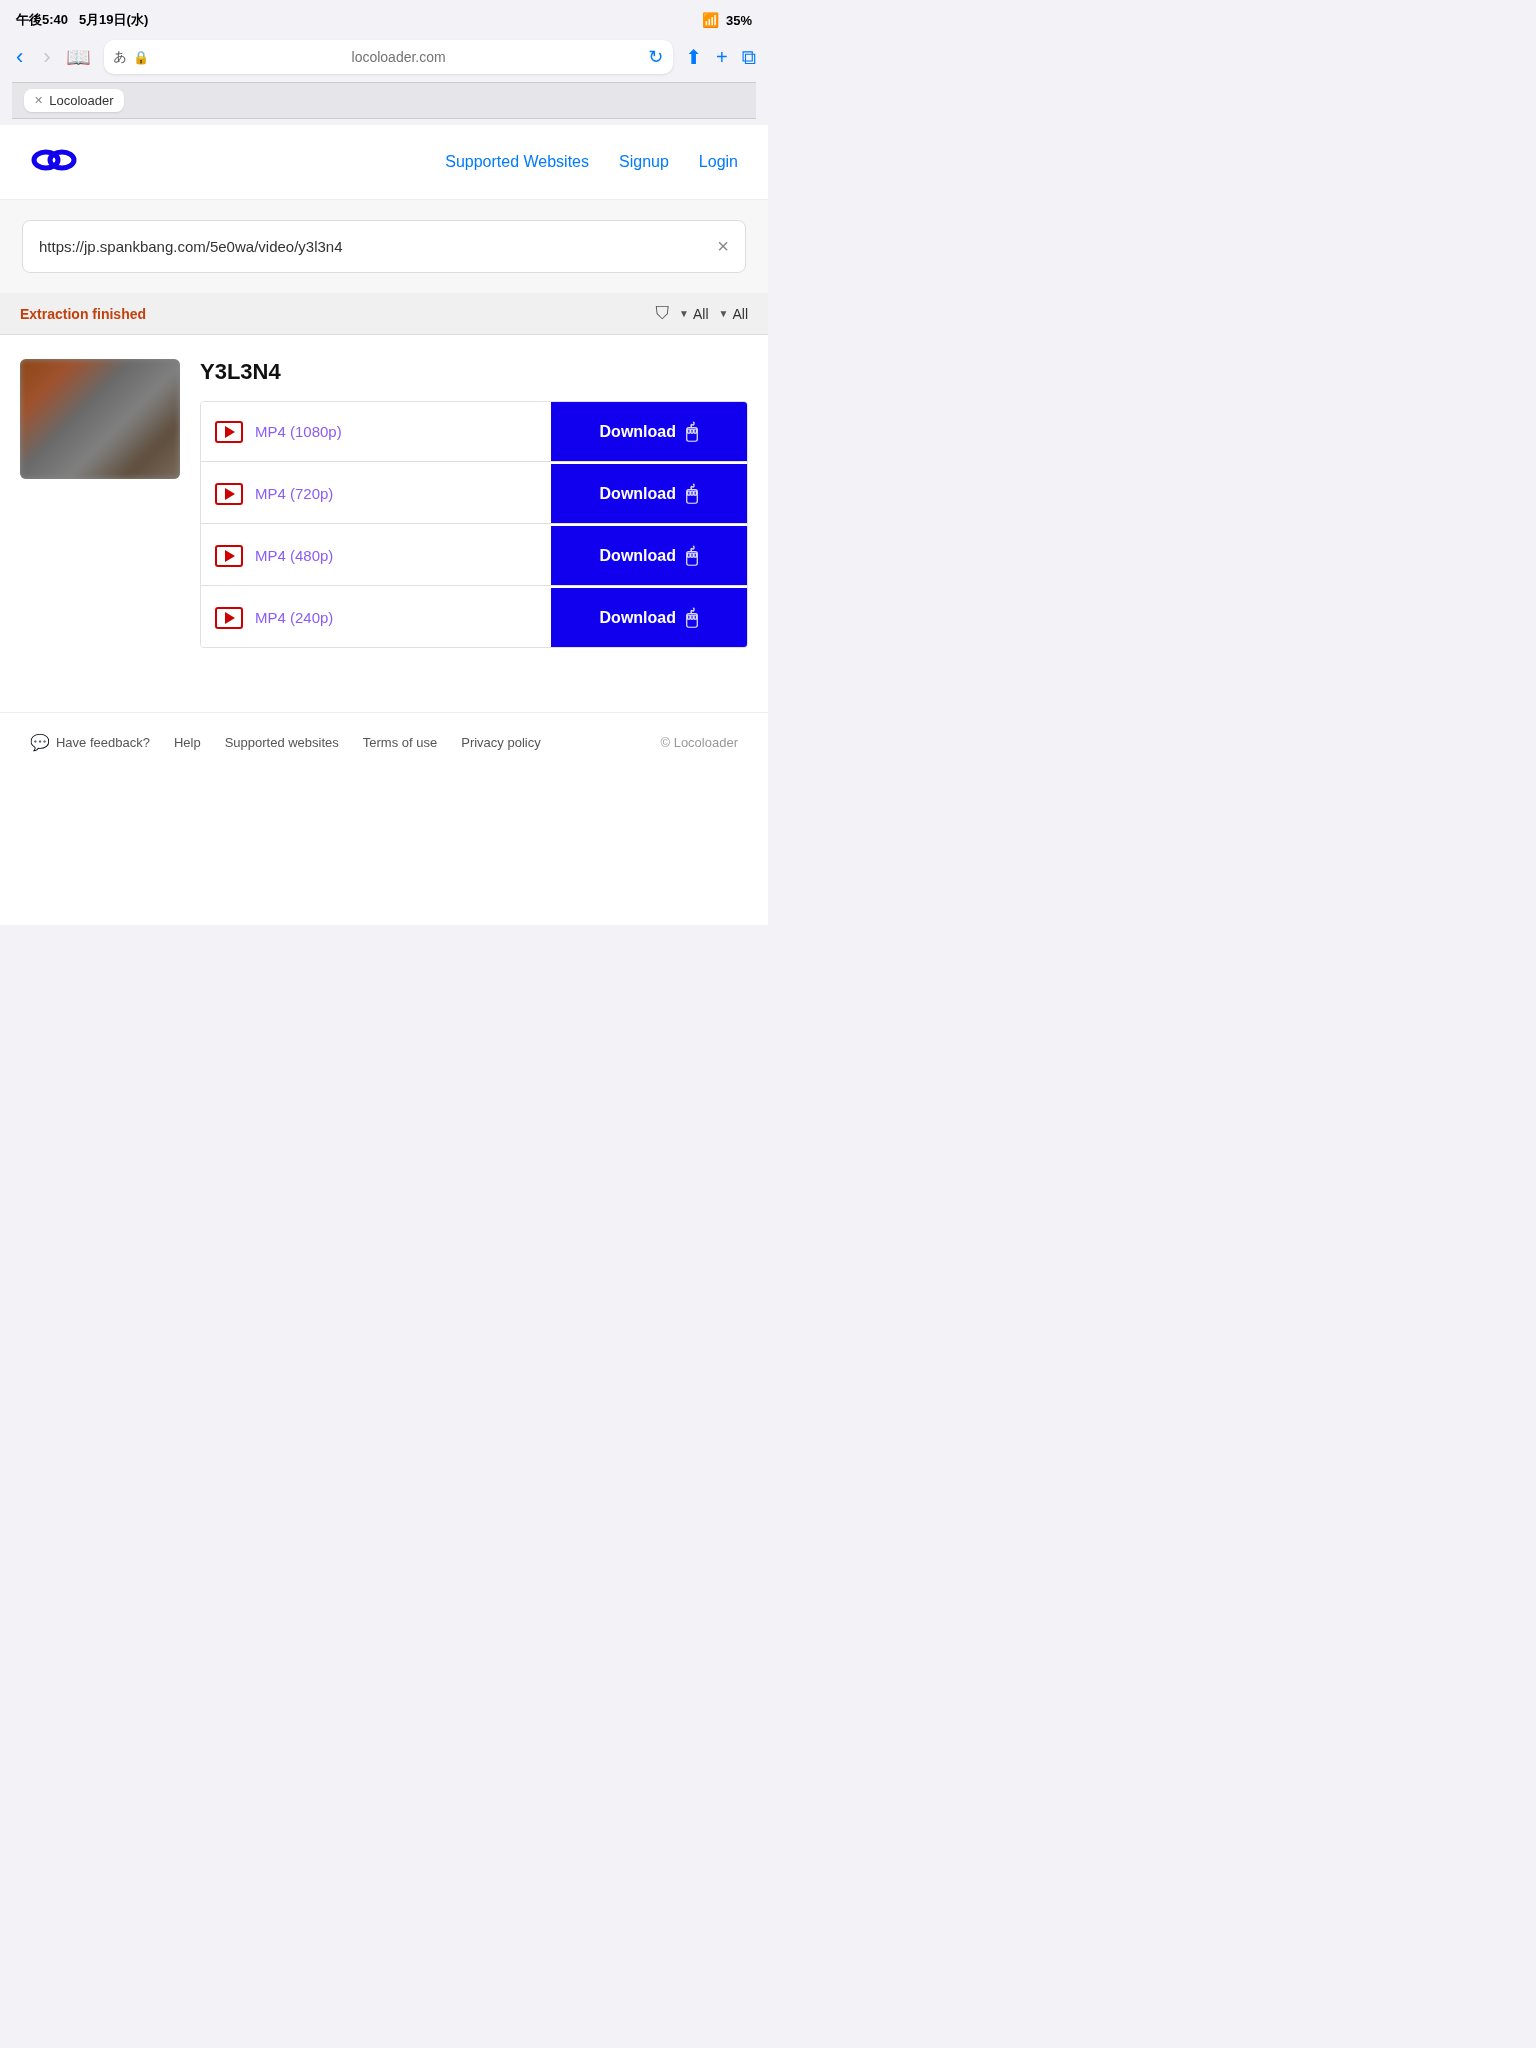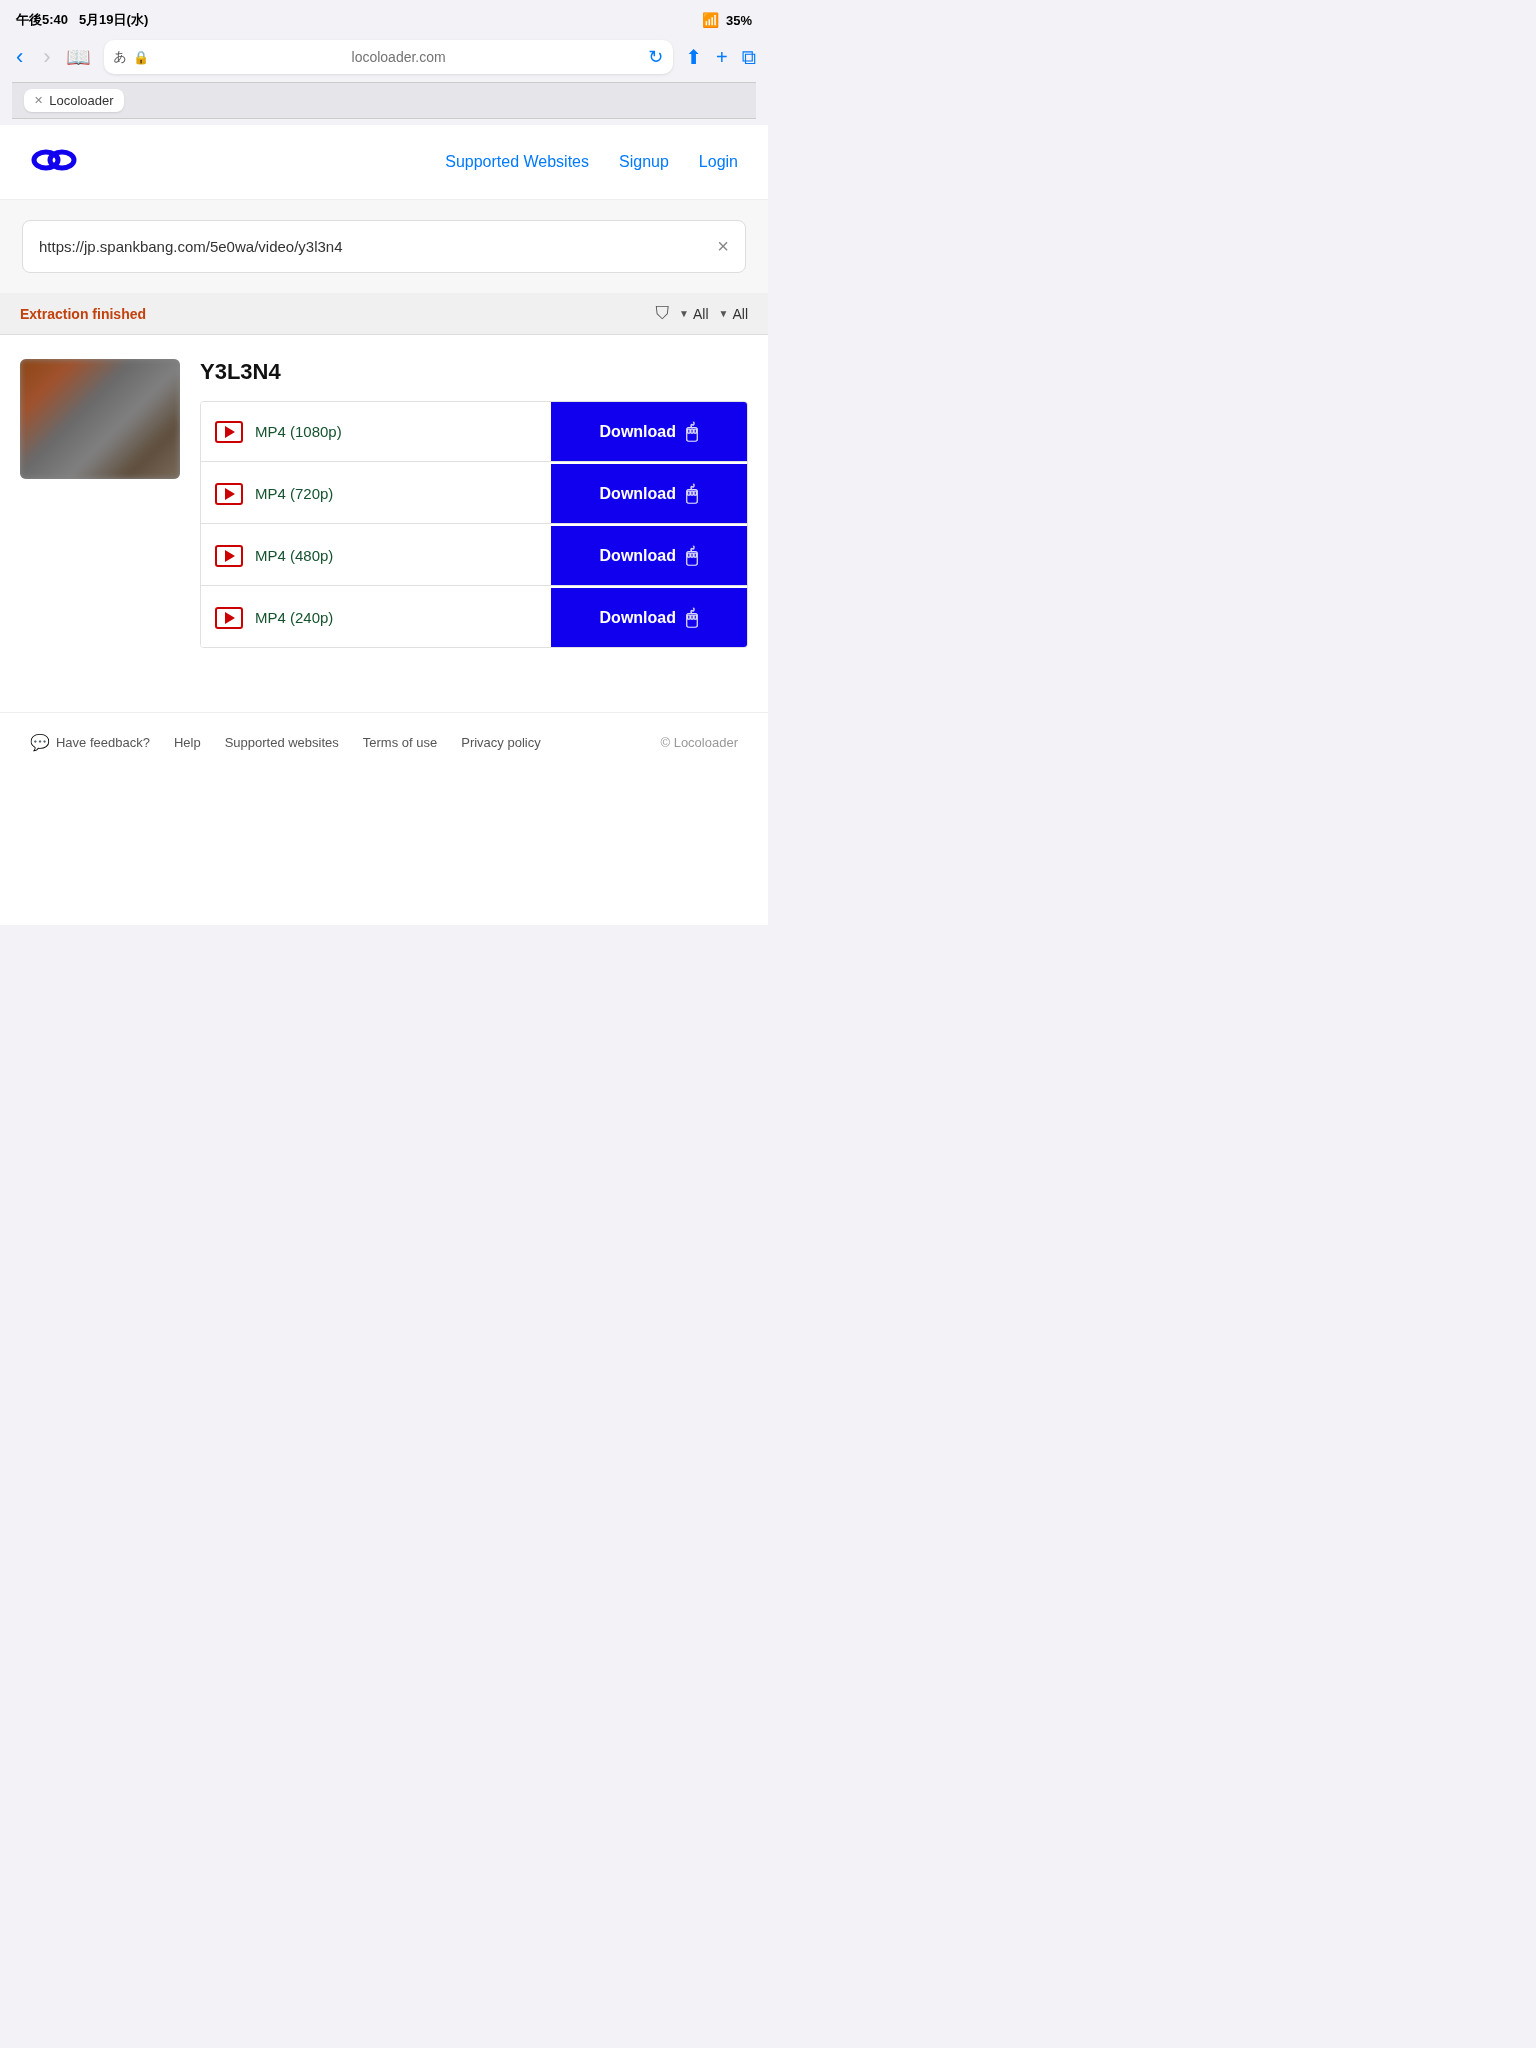--- a/index.html
+++ b/index.html
@@ -288,21 +288,21 @@
     .play-triangle {
       width: 0;
       height: 0;
       border-top: 6px solid transparent;
       border-bottom: 6px solid transparent;
       border-left: 10px solid #cc0000;
       margin-left: 2px;
     }
     .format-label {
       font-size: 15px;
-      color: #14532d;
+      color: #8b5cf6;
     }
     .download-btn {
       background: #1100ee;
       color: white;
       font-size: 16px;
       font-weight: 700;
       border: none;
       padding: 18px 49px;
       cursor: pointer;
       display: flex;

